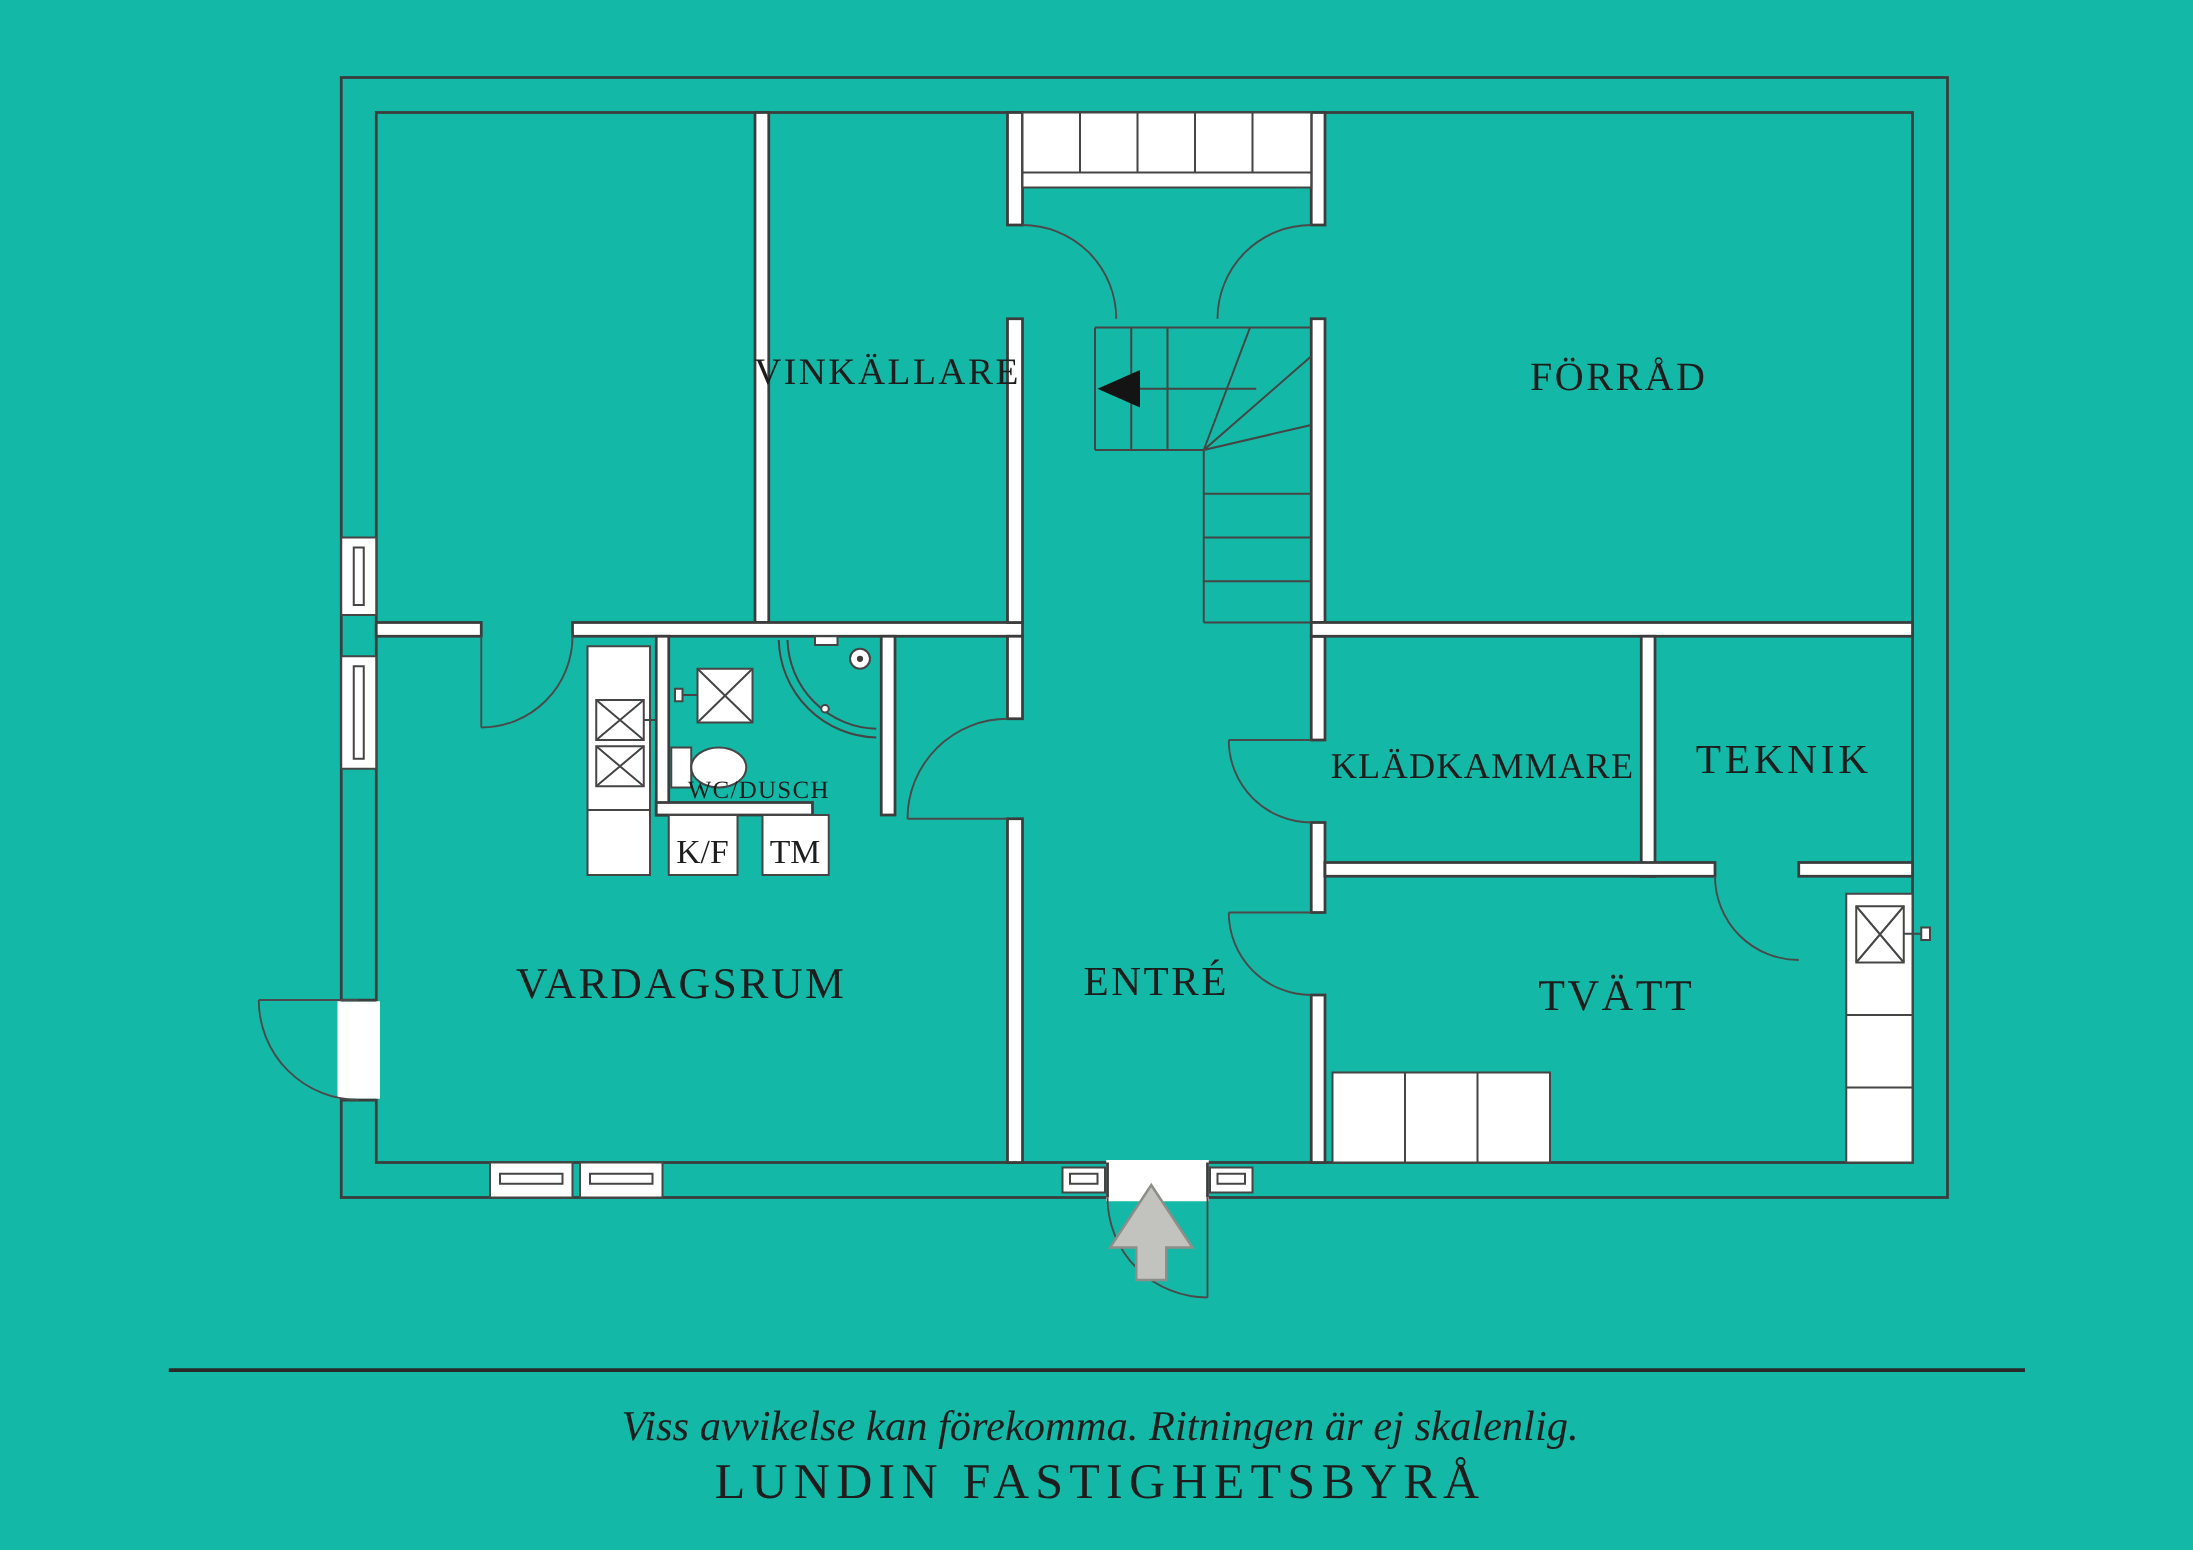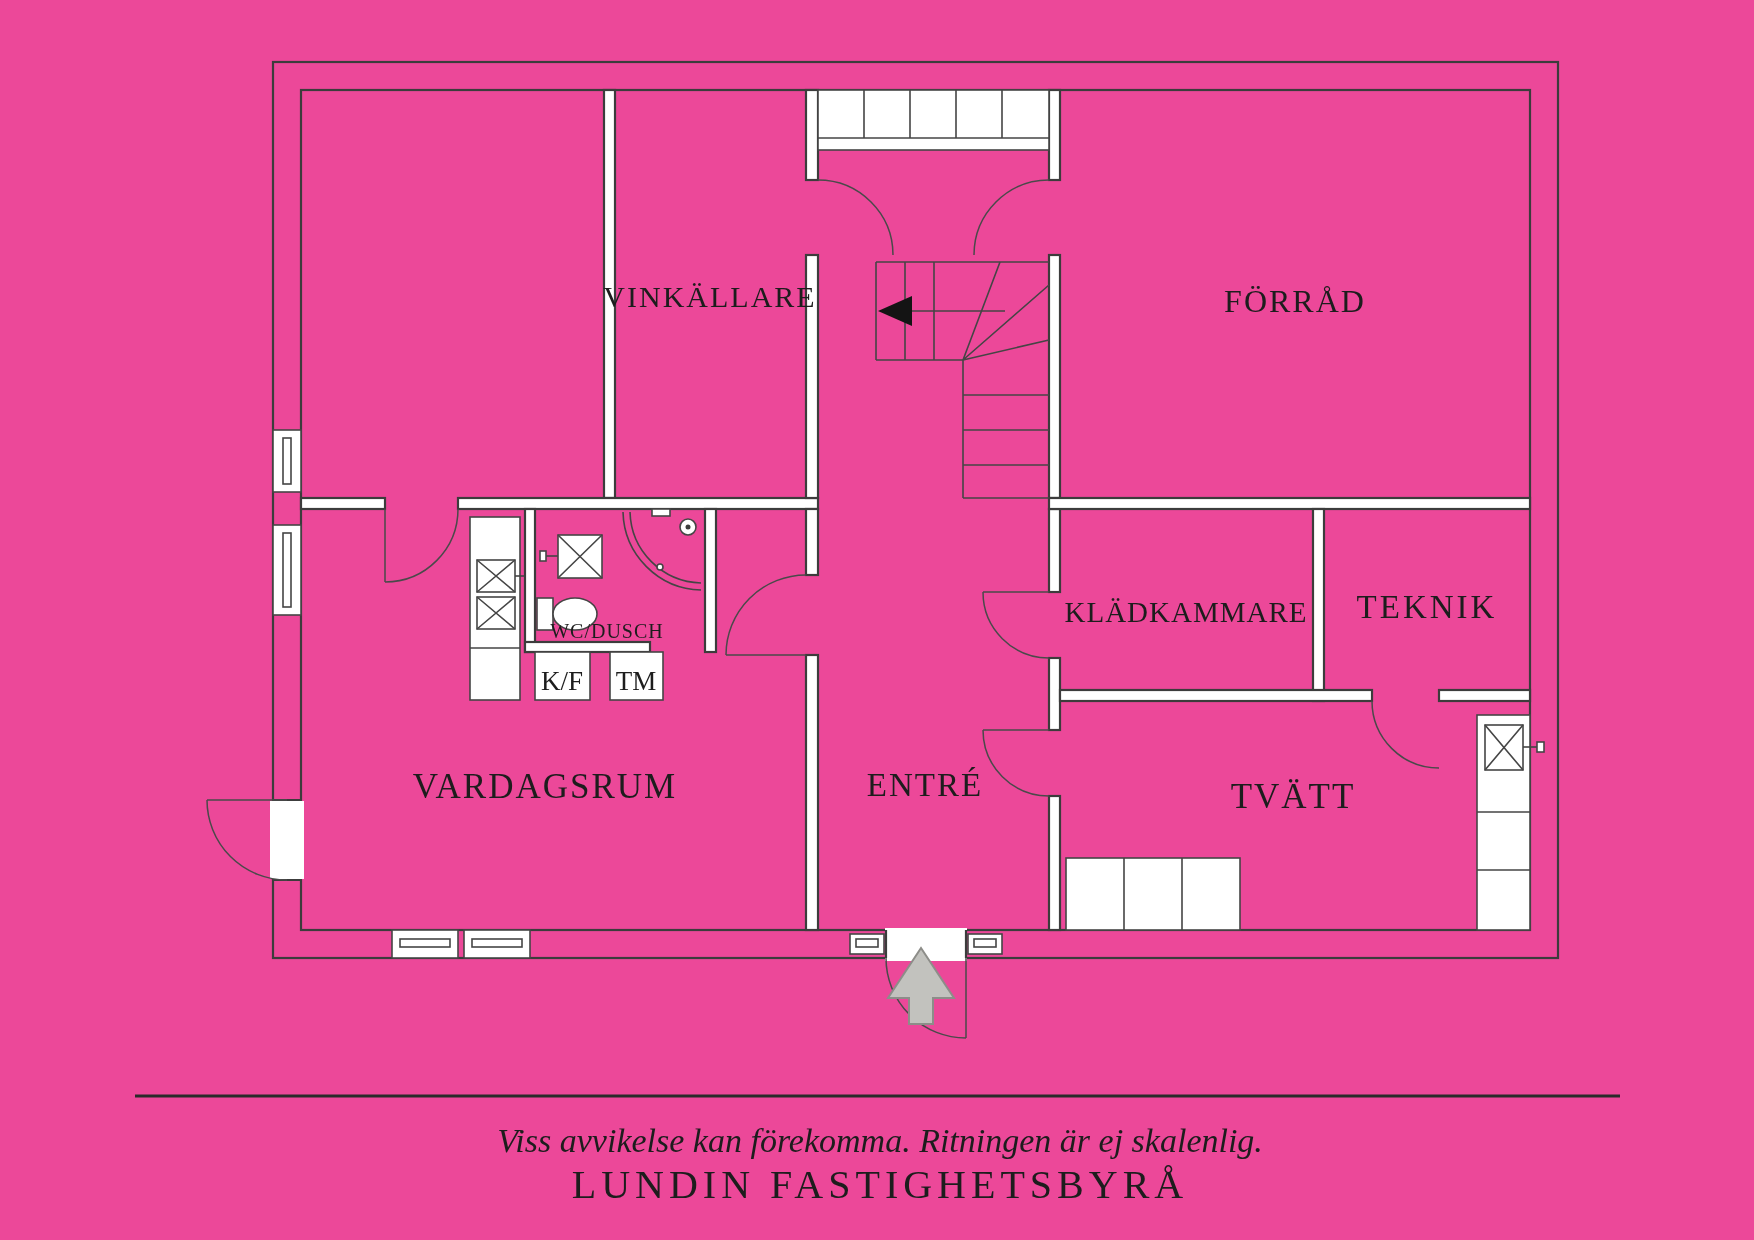--- a/index.html
+++ b/index.html
@@ -1,16 +1,16 @@
 <!DOCTYPE html>
 <html><head>
 <meta charset="utf-8">
 <style>
   html,body{margin:0;padding:0;background:#ffffff;}
-  .canvas{position:relative;width:1754px;height:1240px;background:#ec4899;overflow:hidden;
+  .canvas{position:relative;width:1754px;height:1240px;background:#14b8a6;overflow:hidden;
           font-family:"Liberation Serif","DejaVu Serif",serif;}
   svg{display:block;}
   .wall{fill:#ffffff;stroke:#3c3c3c;stroke-width:2.2;}
   .line{fill:none;stroke:#3c3c3c;stroke-width:2.2;}
   .thin{fill:none;stroke:#454545;stroke-width:1.6;}
   .fixture{fill:#ffffff;stroke:#454545;stroke-width:1.6;}
   .blank{fill:#ffffff;stroke:none;}
   .arc{fill:none;stroke:#4a4a4a;stroke-width:1.5;}
   .roomlabel{fill:#1d1d1d;}
   .smalllabel{fill:#1d1d1d;}

